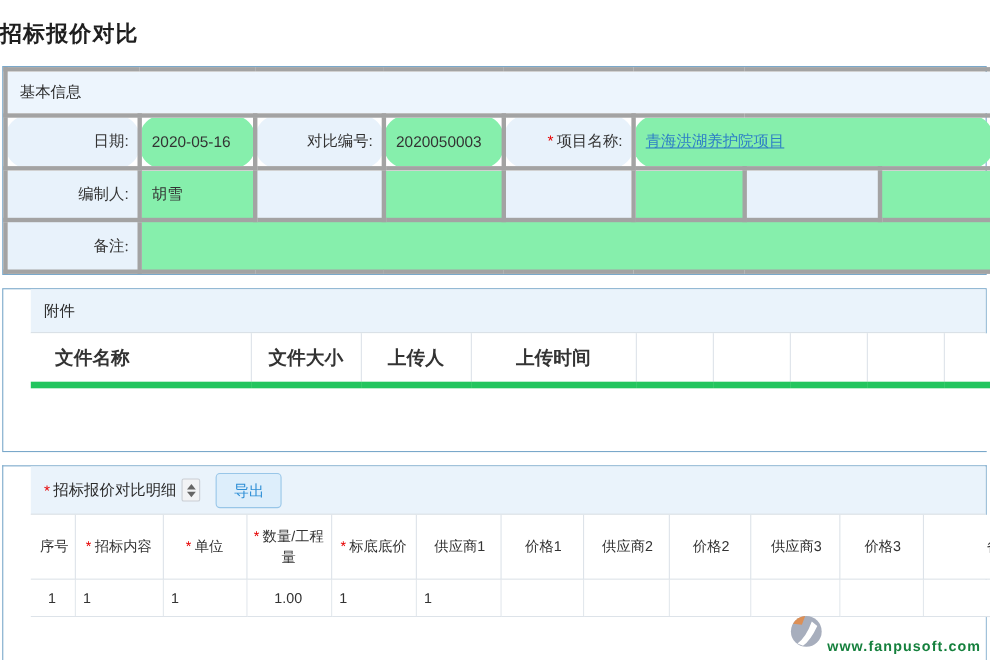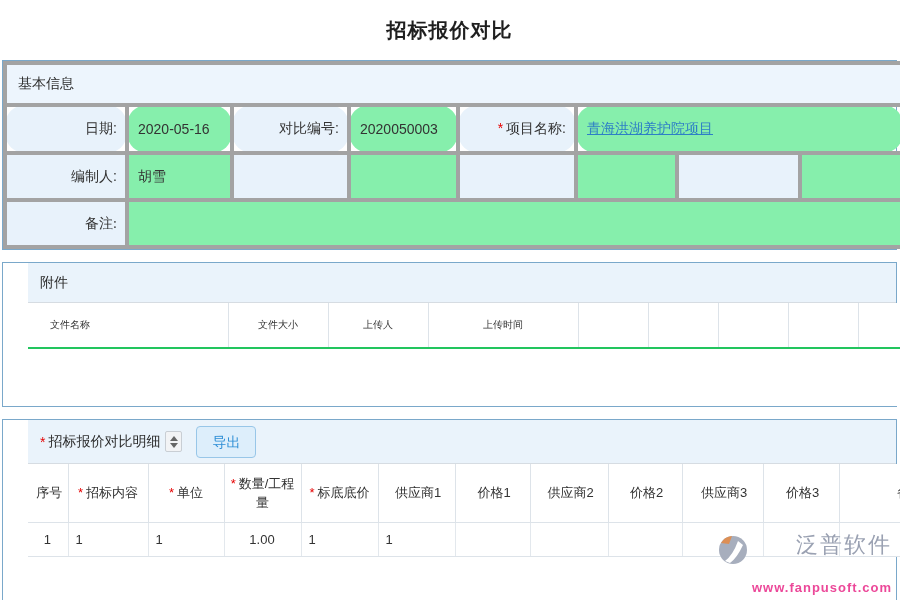--- a/index.html
+++ b/index.html
@@ -2,21 +2,21 @@
 <html><head>
 <meta charset="utf-8">
 <style>
   html,body{margin:0;padding:0;}
   body{
     width:900px;height:600px;overflow:hidden;position:relative;
     background:#fff;font-family:"Liberation Sans","DejaVu Sans",sans-serif;
     color:#333;
   }
   .page-title{
-    text-align:center;font-size:20px;font-weight:bold;color:#1f1f1f;
+    font-size:20px;font-weight:bold;color:#1f1f1f;
     padding:17px 1px 16px 0;letter-spacing:1px;
   }
   .section{margin:0 3px 0 2px;border:1px solid #7aa8ca;background:#fff;}
   .section + .section{margin-top:12px;padding-left:25px;}
   table{border-collapse:collapse;table-layout:fixed;width:100%;}
 
   
   .basic-table td{border:4px solid #a3a3a3;font-size:14px;overflow:hidden;white-space:nowrap;}
   .basic-table .sec-head{
     background:#edf5fd;font-size:14px;color:#2b2b2b;text-align:left;
@@ -53,22 +53,22 @@
   .spinner{
     display:inline-flex;flex-direction:column;align-items:center;justify-content:center;
     width:15px;height:19px;margin-left:5px;background:#f2f3f5;
     border:1px solid #c9ced4;border-radius:2px;cursor:pointer;row-gap:2px;
   }
   .spinner .up{width:0;height:0;border-left:4px solid transparent;border-right:4px solid transparent;border-bottom:5px solid #666;}
   .spinner .down{width:0;height:0;border-left:4px solid transparent;border-right:4px solid transparent;border-top:5px solid #666;}
 
   
   .attach-table th{
-    font-weight:normal;font-size:10px;color:#333;text-align:center;
-    border-right:1px solid #dde3e9;border-bottom:2px solid #22c55e;
+    font-weight:bold;font-size:17px;color:#333;text-align:center;
+    border-right:1px solid #dde3e9;border-bottom:6px solid #22c55e;
     height:42px;background:#fff;overflow:hidden;white-space:nowrap;
   }
   .attach-table th:last-child{border-right:none;}
   .attach-table th.left{text-align:left;padding-left:22px;}
   .attach-table td.empty-row{height:55px;background:#fff;}
 
   
   .detail-table th{
     font-weight:normal;font-size:13px;color:#333;text-align:center;
     border-right:1px solid #dde3e9;border-bottom:1px solid #dde3e9;
@@ -84,21 +84,21 @@
   .detail-table td.center{text-align:center;padding-left:0;}
   .sec3{border-bottom:none;}
   .filler{height:90px;background:#fff;}
 
   
   .logo{
     position:absolute;right:8px;bottom:5px;display:flex;align-items:flex-start;column-gap:2px;
   }
   .logo-texts{display:flex;flex-direction:column;align-items:flex-end;}
   .logo-name{font-size:22px;color:#9aa1b2;letter-spacing:2px;line-height:1.1;}
-  .logo-url{font-size:13px;color:#ec4899;font-weight:bold;letter-spacing:1px;line-height:1.1;margin-top:24px;}
+  .logo-url{font-size:13px;color:#15803d;font-weight:bold;letter-spacing:1px;line-height:1.1;margin-top:24px;}
 </style>
 </head>
 <body>
 
 <div class="page-title">招标报价对比</div>
 
 <div class="section">
   <table class="basic-table">
     <colgroup>
       <col style="width:122px">
@@ -236,16 +236,15 @@
   <div class="filler"></div>
 </div>
 
 <div class="logo">
   <svg width="34" height="34" viewBox="0 0 34 34">
     <circle cx="17" cy="17" r="14" fill="#a7aebd"></circle>
     <path d="M5 10 A 14 14 0 0 1 16 3 L 13 11 Z" fill="#dd8f55"></path>
     <path d="M9 28 Q 17 22 22 8 L 27 12 Q 21 25 14 30 Z" fill="#ffffff"></path>
   </svg>
   <div class="logo-texts">
-    <div class="logo-name">泛普软件</div>
     <div class="logo-url">www.fanpusoft.com</div>
   </div>
 </div>
 
 </body></html>

